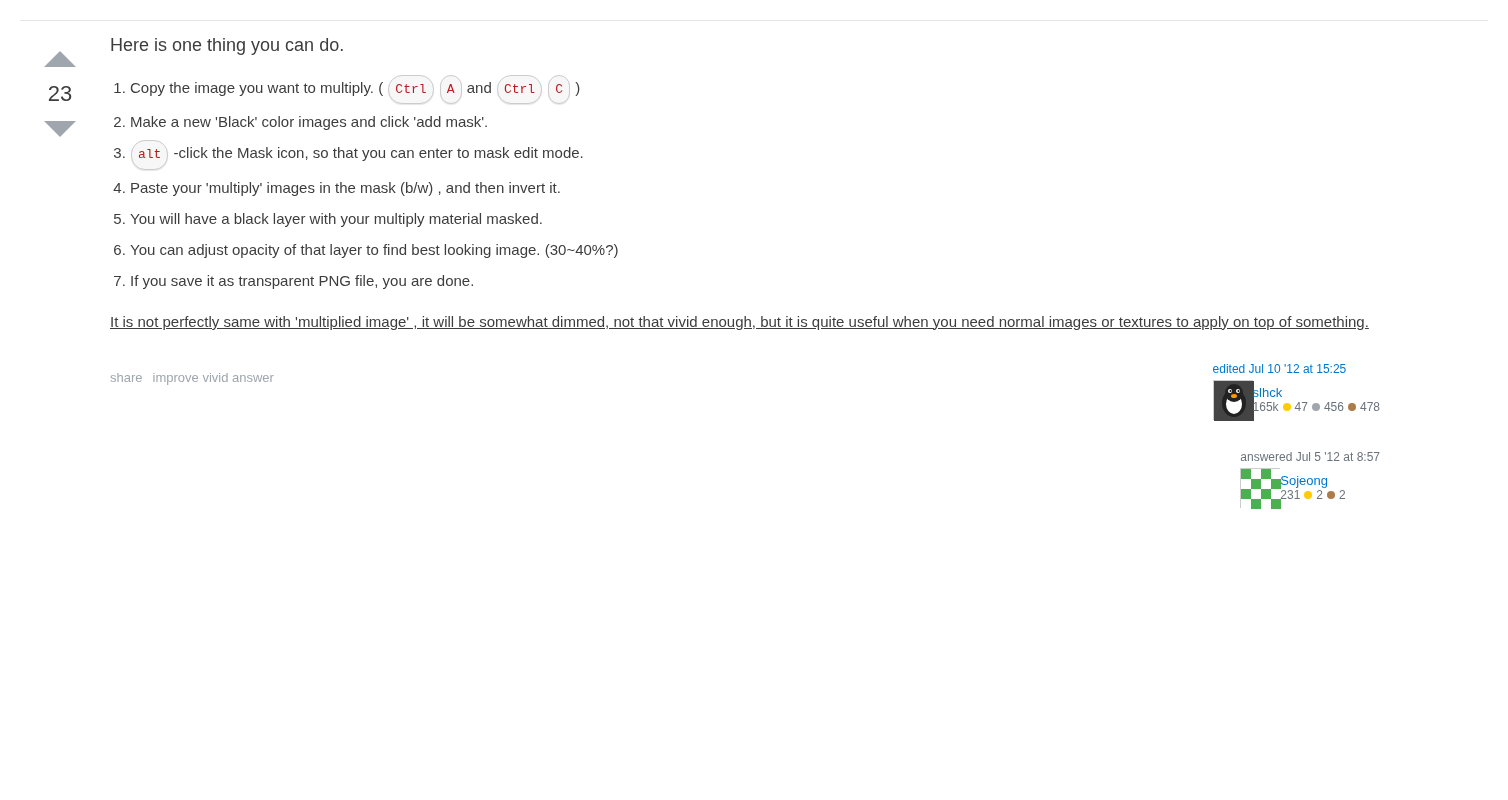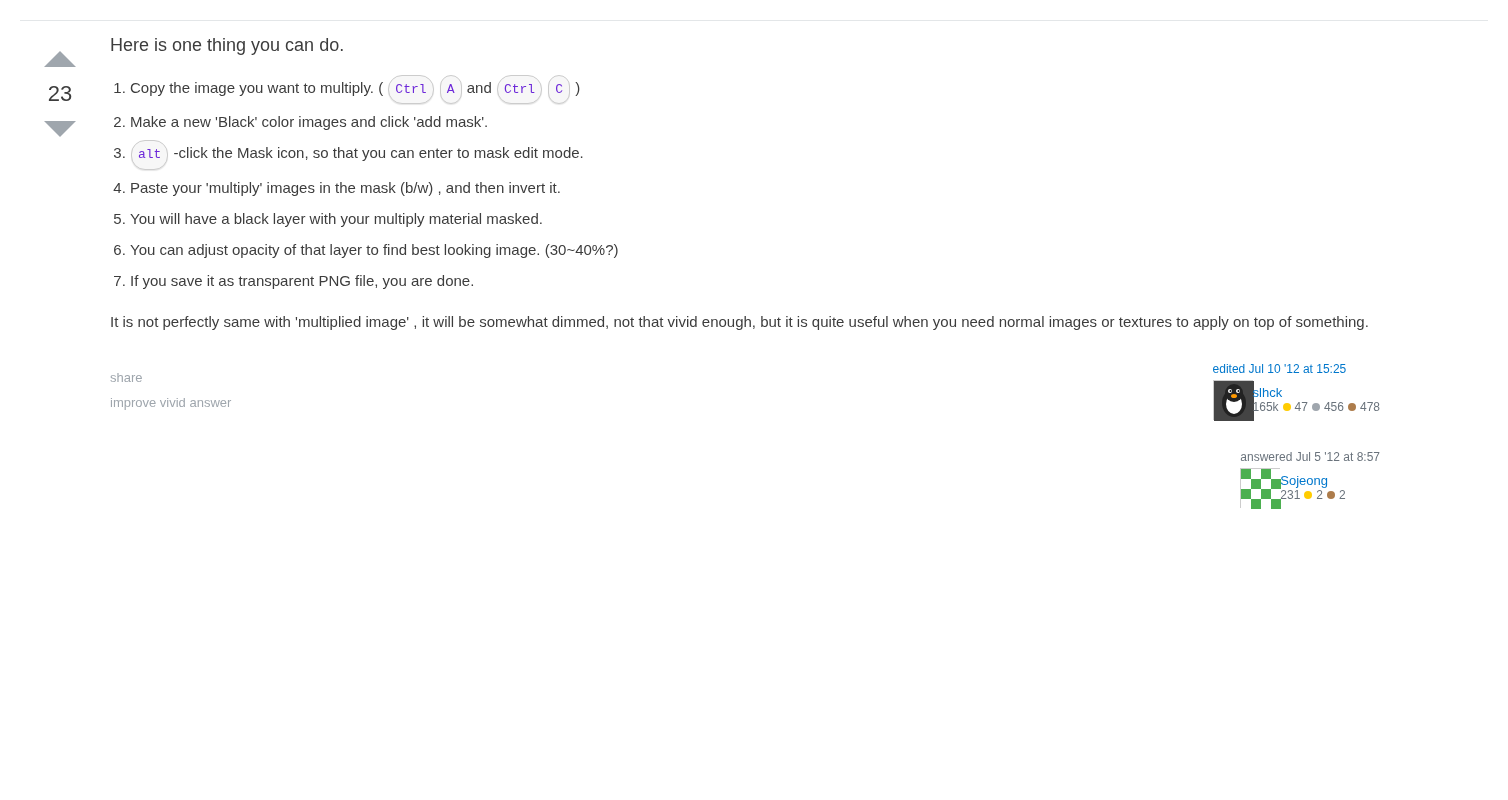--- a/index.html
+++ b/index.html
@@ -63,47 +63,48 @@
       font-size: 15px;
       color: #3d3d3d;
       line-height: 1.8;
       margin-bottom: 4px;
     }
     .kbd {
       display: inline-block;
       padding: 2px 6px;
       font-size: 13px;
       font-family: "Courier New", Courier, monospace;
-      color: #6d28d9;
+      color: #b91c1c;
       background: #f7f7f7;
       border: 1px solid #ccc;
       border-radius: 14px;
       box-shadow: 0 1px 1px rgba(0,0,0,0.1);
       margin: 0 1px;
     }
     .closing-text {
       font-size: 15px;
       color: #3d3d3d;
       line-height: 1.6;
       margin-top: 10px;
       margin-bottom: 20px;
+      text-decoration: underline;
     }
     .post-footer {
       display: flex;
       flex-direction: row;
       align-items: flex-start;
       justify-content: space-between;
       margin-top: 12px;
       padding-top: 8px;
     }
     .post-actions {
       display: flex;
-      flex-direction: column;
+      flex-direction: row;
       gap: 10px;
-      align-items: flex-start;
+      align-items: flex-end;
       padding-top: 8px;
     }
     .action-link {
       font-size: 13px;
       color: #9fa6ad;
       cursor: pointer;
       text-decoration: none;
     }
     .post-signatures {
       display: flex;

